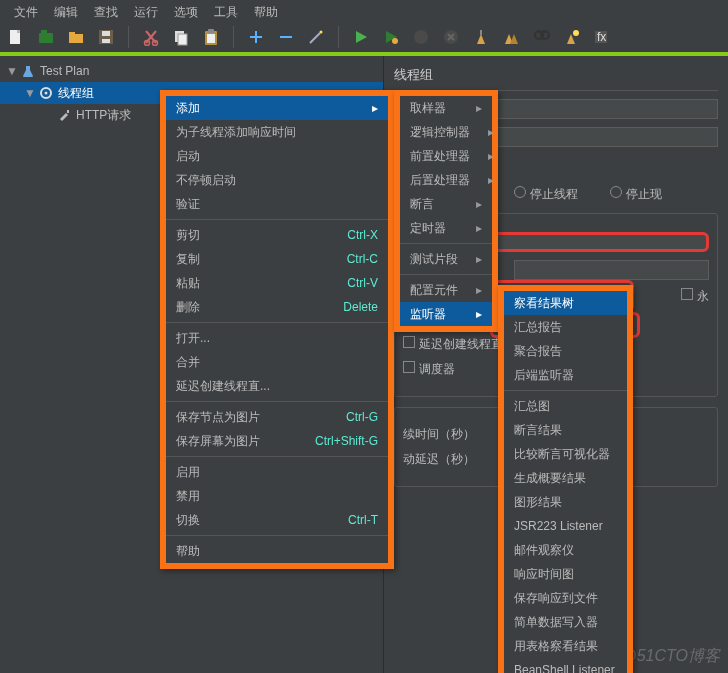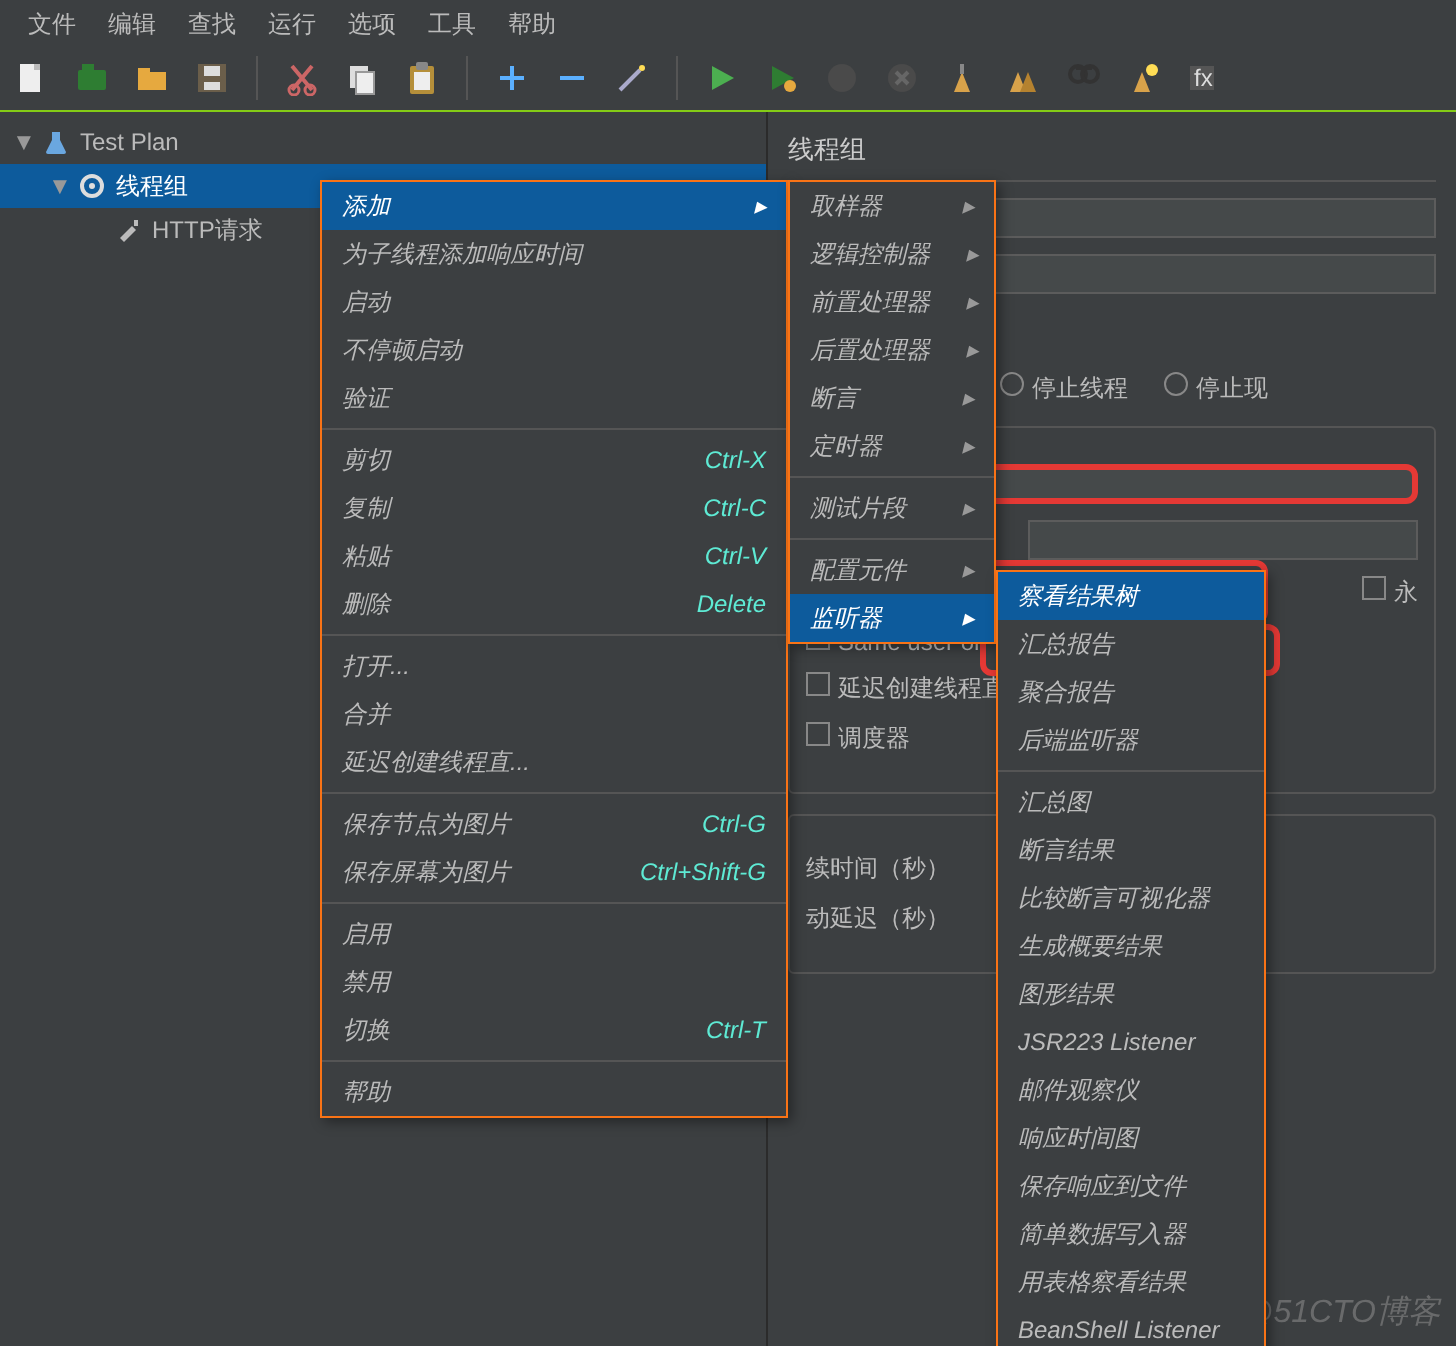--- a/index.html
+++ b/index.html
@@ -3,51 +3,51 @@
 <meta charset="utf-8">
 <style>
   * { margin: 0; padding: 0; box-sizing: border-box; font-family: "Microsoft YaHei", "SimSun", sans-serif; font-size: 12px; }
   body { background: #3c3f41; color: #bbbbbb; width: 728px; height: 673px; overflow: hidden; position: relative; }
 
   
   .menubar { display: flex; background: #3c3f41; padding: 2px 6px; height: 22px; }
   .menubar span { padding: 2px 8px; color: #bbbbbb; cursor: default; }
 
   
-  .toolbar { display: flex; align-items: center; gap: 10px; padding: 4px 6px; height: 34px; background: #3c3f41; border-bottom: 1px solid #84cc16; }
+  .toolbar { display: flex; align-items: center; gap: 10px; padding: 4px 6px; height: 34px; background: #3c3f41; border-bottom: 4px solid #84cc16; }
   .tb-icon { width: 20px; height: 20px; display: flex; align-items: center; justify-content: center; }
   .tb-sep { width: 1px; height: 22px; background: #555; margin: 0 2px; }
 
   
   .main { display: flex; height: calc(100% - 56px); }
   .tree { width: 384px; border-right: 1px solid #2b2b2b; padding-top: 4px; position: relative; }
   .tree-row { display: flex; align-items: center; height: 22px; padding-left: 6px; color: #bbbbbb; }
   .tree-row.selected { background: #0d5b9c; color: #fff; }
   .tree-indent0 { padding-left: 6px; }
   .tree-indent1 { padding-left: 24px; }
   .tree-indent2 { padding-left: 56px; }
   .tree-toggle { width: 10px; color: #999; margin-right: 4px; }
   .tree-icon { width: 16px; height: 16px; margin-right: 4px; display:flex; align-items:center; justify-content:center; }
 
   .right-panel { flex:1; padding: 8px 10px; position: relative; }
   .panel-title { color: #ccc; font-size: 13px; padding: 2px 0 6px 0; border-bottom: 1px solid #555; margin-bottom: 8px; }
   .form-row { display: flex; align-items: center; margin: 8px 0; color: #bbb; }
   .form-label { margin-right: 20px; white-space: nowrap; }
   .text-input { flex:1; background: #45494a; border: 1px solid #5c5c5c; height: 20px; color: #bbb; padding: 1px 4px; }
   .group-title { color: #bbb; margin: 16px 0 6px 0; }
-  .radio-row { display:flex; gap: 18px; align-items:center; margin: 4px 0 10px 0; }
+  .radio-row { display:flex; gap: 32px; align-items:center; margin: 4px 0 10px 0; }
   .radio { width: 12px; height: 12px; border: 1px solid #888; border-radius: 50%; display:inline-block; margin-right:4px; position:relative; }
   .checkbox { width: 12px; height: 12px; border: 1px solid #888; display:inline-block; margin-right:4px; position:relative; }
   .checkbox.sel::after { content:"✓"; color:#bbb; font-size:10px; position:absolute; left:0; top:-3px; }
   .fieldset { border: 1px solid #555; border-radius: 3px; padding: 10px 8px; margin-bottom: 10px; position:relative; }
   .short-input { width: 120px; }
   .red-highlight { border: 3px solid #e53935; border-radius: 6px; }
 
   
-  .ctx-menu { position: absolute; background: #3c3f41; border: 1px solid #f97316; box-shadow: 2px 2px 6px rgba(0,0,0,.4); z-index: 10; font-style: italic; }
+  .ctx-menu { position: absolute; background: #3c3f41; border: 6px solid #f97316; box-shadow: 2px 2px 6px rgba(0,0,0,.4); z-index: 10; }
   .ctx-item { display: flex; align-items: center; justify-content: space-between; height: 24px; padding: 0 10px; color: #bbbbbb; white-space: nowrap; cursor: default; }
   .ctx-item.sel { background: #0d5b9c; color: #fff; }
   .ctx-sep { height: 1px; background: #555; margin: 3px 0; }
   .ctx-label { display:flex; gap:6px; align-items:center; }
   .ctx-shortcut { color: #5eead4; margin-left: 30px; }
   .ctx-arrow { margin-left: 18px; color: #999; }
   .ctx-item.sel .ctx-arrow, .ctx-item.sel .ctx-shortcut { color: #fff; }
 
   .watermark { position:absolute; bottom:6px; right:8px; color:#888; font-style:italic; font-size:16px; opacity:.6; }
 

